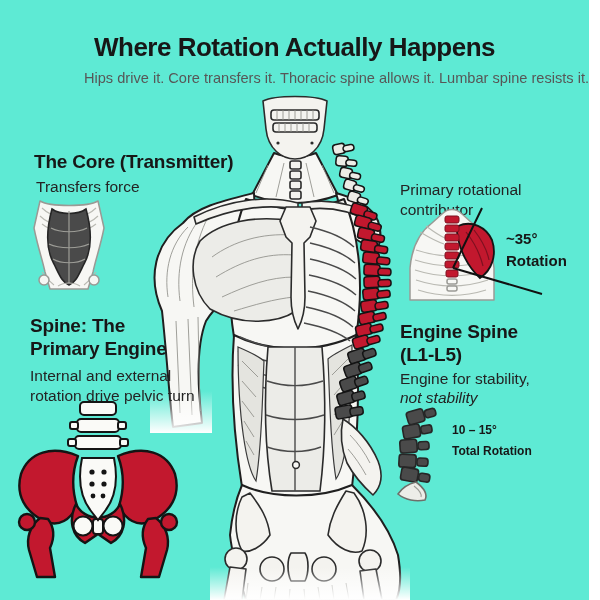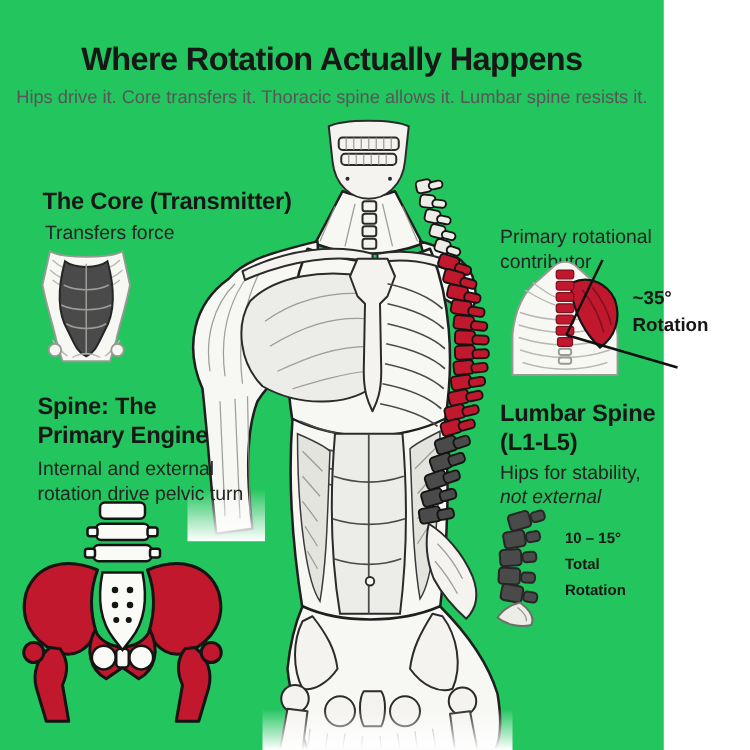--- a/index.html
+++ b/index.html
@@ -1,21 +1,21 @@
 <!DOCTYPE html>
 <html><head>
 <meta charset="utf-8">
 <style>
   * { margin:0; padding:0; box-sizing:border-box; }
   html,body { width:600px; height:600px; background:#ffffff; overflow:hidden;
     font-family:"Liberation Sans", sans-serif; color:#1c1c1c; }
-  .stage { position:relative; width:531px; height:600px; background:#22c55e; }
+  .stage { position:relative; width:589px; height:600px; background:#5eead4; }
   .title { position:absolute; top:32px; left:0; right:0; text-align:center;
     font-size:26px; font-weight:800; letter-spacing:-0.5px; color:#171717; }
-  .subtitle { position:absolute; top:70px; left:0; right:0; text-align:center;
+  .subtitle { position:absolute; top:70px; left:0; right:0; text-align:right;
     font-size:14.6px; font-weight:500; color:#575757; }
   .ml { white-space:pre-line; }
   .sec-h { position:absolute; font-size:19px; font-weight:800; line-height:23px; color:#171717; letter-spacing:-0.2px;}
   .sec-p { position:absolute; font-size:15.5px; font-weight:400; line-height:19.5px; color:#242424; }
   .stat  { position:absolute; font-size:15px; font-weight:800; line-height:22px; color:#171717; }
   .stat2 { position:absolute; font-size:12px; font-weight:700; line-height:21px; color:#171717; }
   .it { font-style:italic; }
   svg { position:absolute; overflow:visible; }
   .outline { fill:#F7F7F4; stroke:#1f1f1f; stroke-width:2; stroke-linejoin:round; }
   .bone    { fill:#F4F3EF; stroke:#2b2b2b; stroke-width:1.6; stroke-linejoin:round; }
@@ -286,24 +286,24 @@
       <rect class="ghost" x="45" y="73" width="10" height="5" rx="2"></rect>
         <rect class="ghost" x="45" y="80" width="10" height="5" rx="2"></rect>
     </g>
 
     <path class="angleln" d="M80,2 L51,62 M51,62 L140,88"></path>
   </svg>
 
   <div class="stat ml" style="left:506px; top:228px;">~35°
 Rotation</div>
 
-  <div class="sec-h ml" style="left:400px; top:320px;">Lumbar Spine
+  <div class="sec-h ml" style="left:400px; top:320px;">Engine Spine
 (L1-L5)</div>
-  <div class="sec-p" style="left:400px; top:369px;">Hips for stability,</div>
-  <div class="sec-p it" style="left:400px; top:388px;">not external</div>
+  <div class="sec-p" style="left:400px; top:369px;">Engine for stability,</div>
+  <div class="sec-p it" style="left:400px; top:388px;">not stability</div>
 
   <svg style="left:388px; top:406px;" width="58" height="96" viewBox="0 0 58 96">
     <g transform="translate(30,10) rotate(-16)">
         <rect class="darkfill" x="-11" y="-6.5" width="17" height="13" rx="3"></rect>
         <rect class="darkfill" x="7" y="-3.5" width="11" height="8" rx="3"></rect>
       </g>
     <g transform="translate(26,25) rotate(-10)">
         <rect class="darkfill" x="-11" y="-6.5" width="17" height="13" rx="3"></rect>
         <rect class="darkfill" x="7" y="-3.5" width="11" height="8" rx="3"></rect>
       </g>

